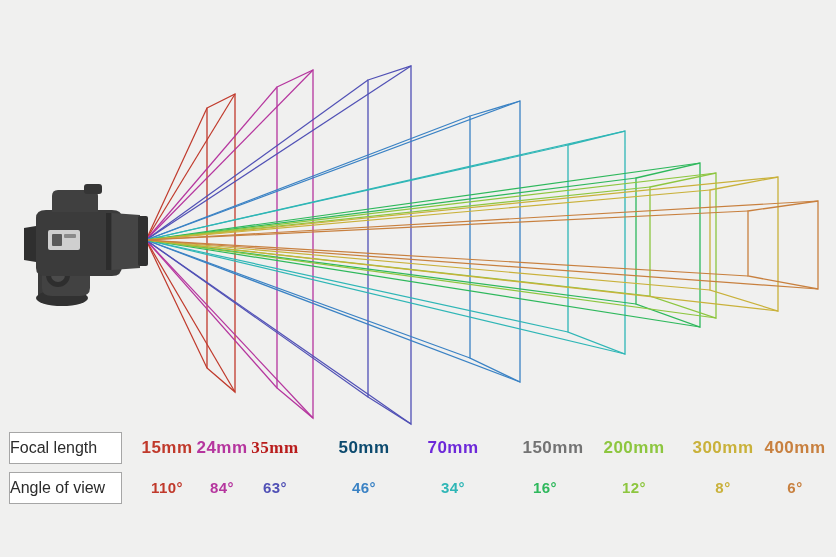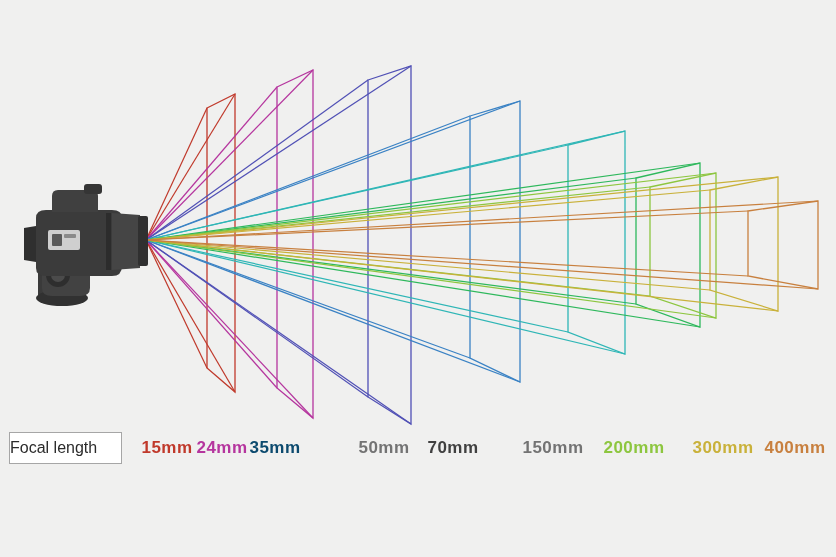--- a/index.html
+++ b/index.html
@@ -180,24 +180,36 @@
       <rect x="64" y="234" width="12" height="4" rx="1" fill="#8a8a8a"></rect>
     </g>
   </svg>
 
   <div id="legend-table">
 
     <div class="row" id="row-focal">
       <div class="row-label">Focal length</div>
     <div class="cell" style="left: 167px; color: rgb(192, 57, 43);">15mm</div>
         <div class="cell" style="left: 222px; color: rgb(181, 53, 158);">24mm</div>
-        <div class="cell" style="left: 275px; color: #0c4a6e;">35mm</div>
-        <div class="cell" style="left: 384px; color: #737373;">50mm</div>
-        <div class="cell" style="left: 453px; color: #404040;">70mm</div>
+        <div class="cell" style="left: 275px; color: #b91c1c; font-family: Liberation Serif, serif;">35mm</div>
+        <div class="cell" style="left: 364px; color: #0c4a6e;">50mm</div>
+        <div class="cell" style="left: 453px; color: #6d28d9;">70mm</div>
         <div class="cell" style="left: 553px; color: #737373;">150mm</div>
         <div class="cell" style="left: 634px; color: rgb(141, 198, 63);">200mm</div>
         <div class="cell" style="left: 723px; color: rgb(201, 177, 58);">300mm</div>
         <div class="cell" style="left: 795px; color: rgb(200, 128, 63);">400mm</div>
       </div>
 
+    <div class="row" id="row-angle">
+      <div class="row-label">Angle of view</div>
+    <div class="cell angle" style="left: 167px; color: rgb(192, 57, 43);">110°</div>
+        <div class="cell angle" style="left: 222px; color: rgb(181, 53, 158);">84°</div>
+        <div class="cell angle" style="left: 275px; color: rgb(80, 80, 181);">63°</div>
+        <div class="cell angle" style="left: 364px; color: rgb(58, 130, 196);">46°</div>
+        <div class="cell angle" style="left: 453px; color: rgb(47, 182, 182);">34°</div>
+        <div class="cell angle" style="left: 545px; color: rgb(46, 184, 92);">16°</div>
+        <div class="cell angle" style="left: 634px; color: rgb(141, 198, 63);">12°</div>
+        <div class="cell angle" style="left: 723px; color: rgb(201, 177, 58);">8°</div>
+        <div class="cell angle" style="left: 795px; color: rgb(200, 128, 63);">6°</div>
+      </div>
 
   </div>
 </div>
 
 </body></html>

